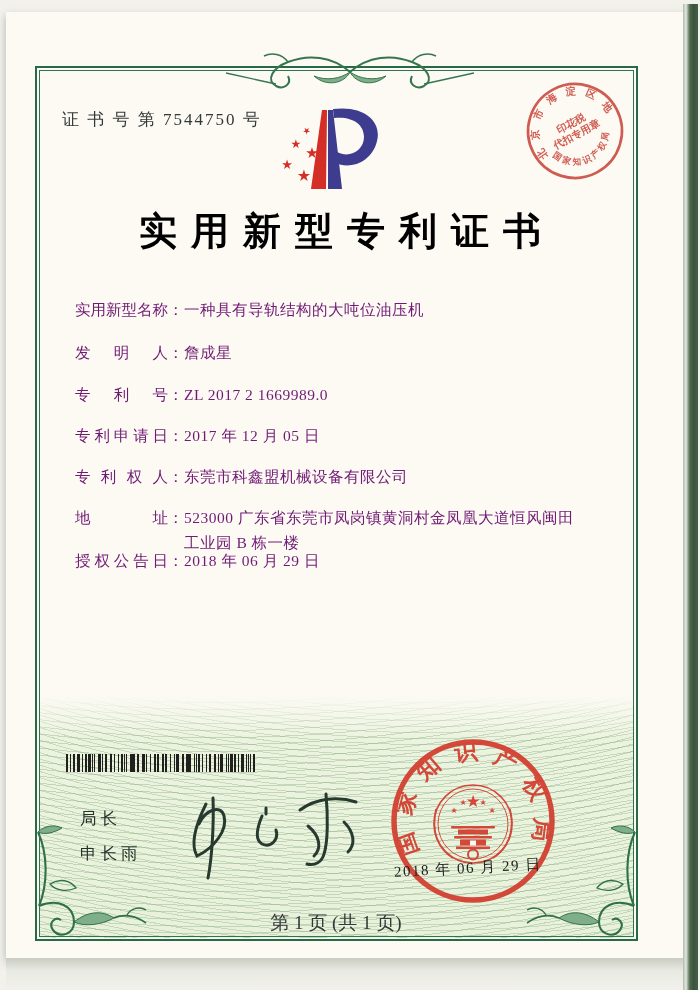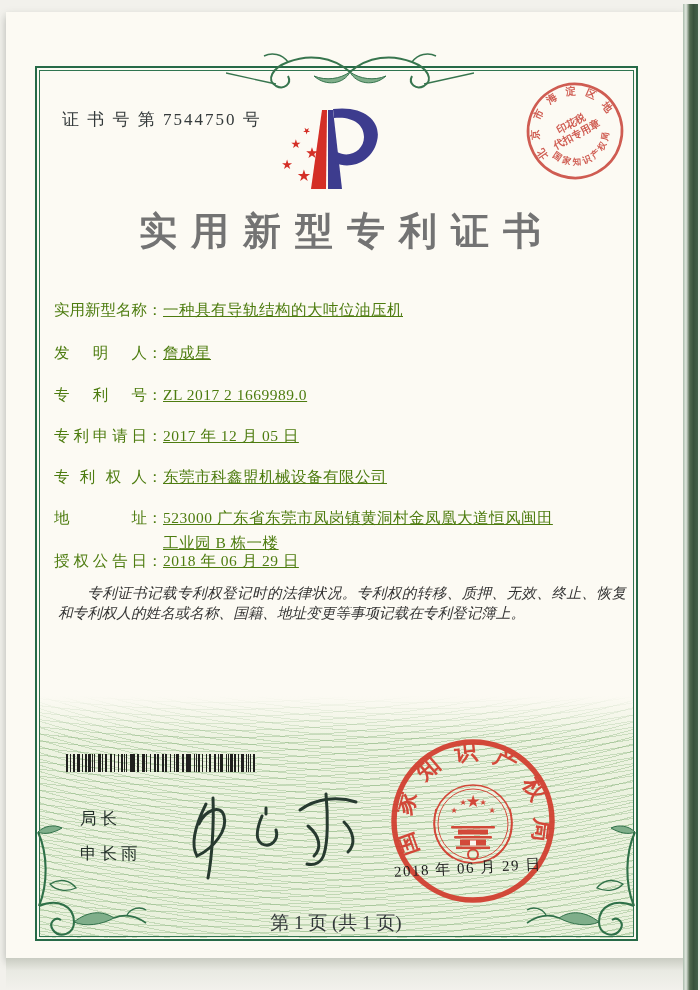--- a/index.html
+++ b/index.html
@@ -45,30 +45,30 @@
     content:""; position:absolute; left:0; top:0; right:0; height:42px;
     background:linear-gradient(180deg,#fcfaf3 0,rgba(252,250,243,0) 100%);
   }
   .cert-no {
     position:absolute; left:62px; top:108px;
     font-size:17px; letter-spacing:2px; color:#33393a;
   }
   .title {
     position:absolute; left:0; top:206px; width:680px;
     text-align:center; font-size:38px; font-weight:700;
-    letter-spacing:14px; text-indent:14px; color:#737373;
+    letter-spacing:14px; text-indent:14px; color:#000000;
   }
   .logo { position:absolute; left:276px; top:106px; width:112px; height:96px; }
   
   .tax-stamp {
     position:absolute; left:524px; top:80px; width:102px; height:102px;
     transform:rotate(-28deg); opacity:.88;
   }
   
-  .frow { position:absolute; left:54px; font-size:15.5px; color:#4d7c0f; width:575px;text-decoration:underline; }
+  .frow { position:absolute; left:75px; font-size:15.5px; color:#701a75; width:575px; }
   .flabel {
     display:inline-block; width:93px; vertical-align:top;
     text-align:justify; text-align-last:justify;
   }
   .fcolon { display:inline-block; width:16px; }
   .fvalue { letter-spacing:.5px; }
   .fvalue2 { display:block; margin-left:109px; margin-top:4px; letter-spacing:.5px; }
   .frow-right { position:absolute; left:385px; top:0; }
   
   .paras {
@@ -192,21 +192,20 @@
 </div>
 <div class="frow" style="top:508px">
   <span class="flabel">地址</span><span class="fcolon">：</span><span class="fvalue">523000 广东省东莞市凤岗镇黄洞村金凤凰大道恒风闽田</span>
   <span class="fvalue2">工业园 B 栋一楼</span>
 </div>
 <div class="frow" style="top:551px">
   <span class="flabel">授权公告日</span><span class="fcolon">：</span><span class="fvalue">2018 年 06 月 29 日</span>
 </div>
 
 <div class="paras">
-  <p>专利证书记载专利权登记时的法律状况。专利权的转移、质押、无效、终止、恢复和专利权人的姓名或名称、国籍、地址变更等事项记载在专利登记簿上。</p>
 </div>
 
 <div class="barcode"></div>
 
 <div class="director">
   <div>局长</div>
   <div>申长雨</div>
 </div>
 
 <svg class="signature" viewBox="0 0 215 100">

